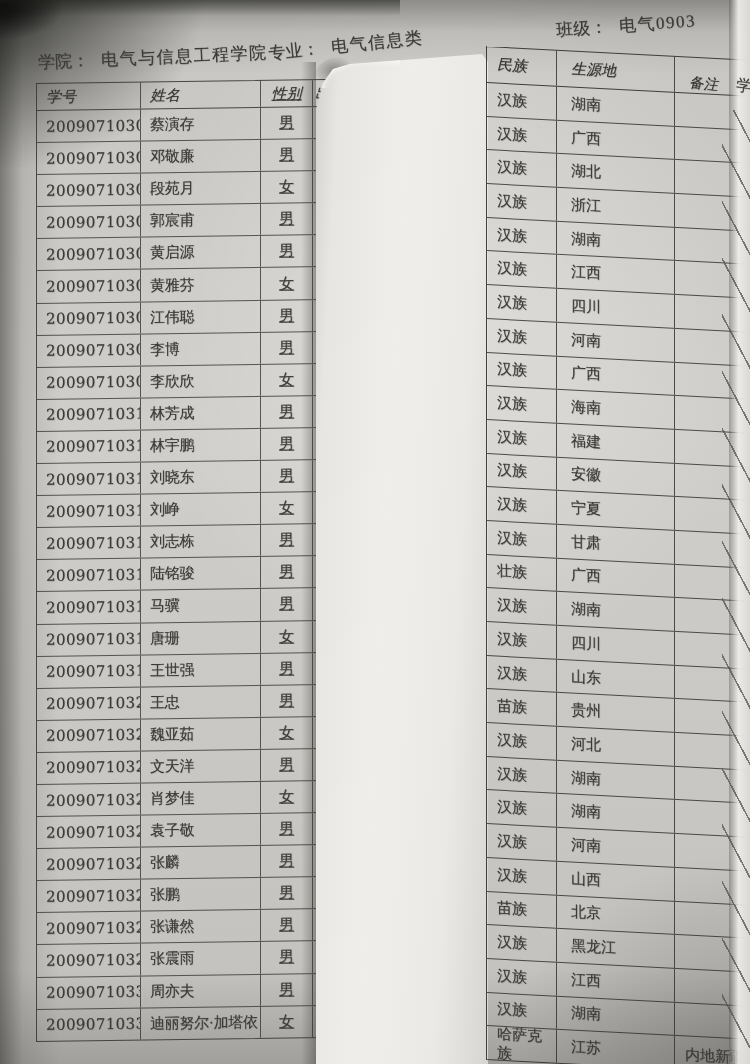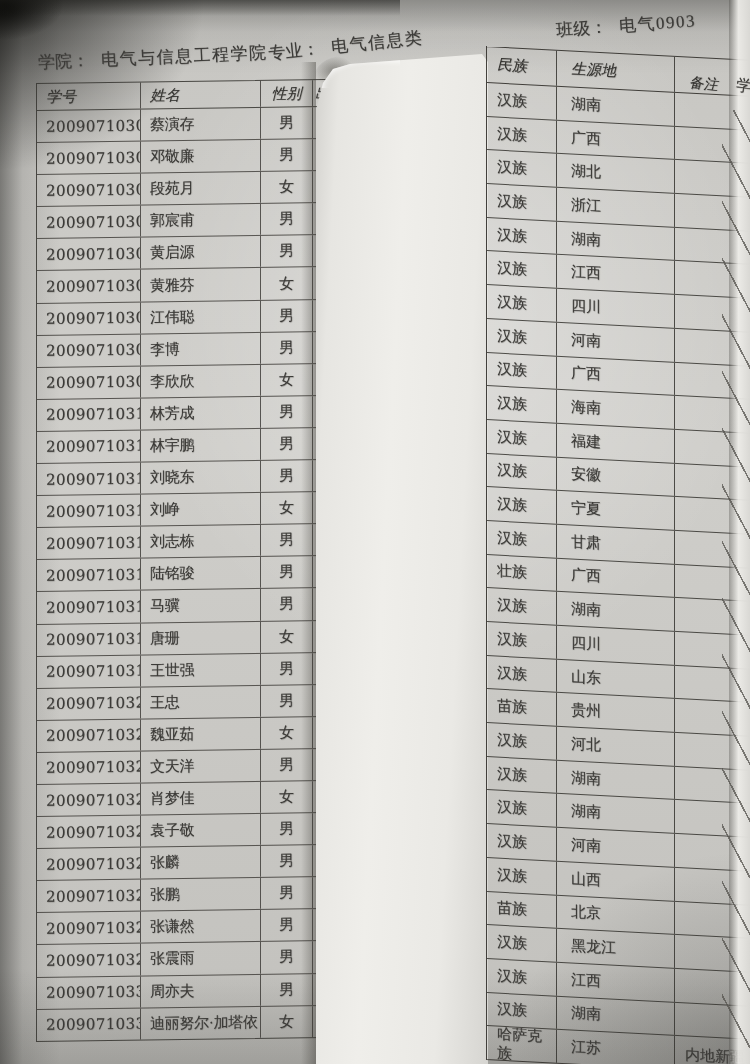--- a/index.html
+++ b/index.html
@@ -45,21 +45,21 @@
   .lrow.lhead{height:26px;border-bottom:1.5px solid rgba(58,56,52,0.9);}
   .lrow > div{
     border-right:1.5px solid rgba(58,56,52,0.82);
     display:flex;align-items:center;overflow:hidden;
     padding-left:9px;font-size:15px;color:#3b3a37;
   }
   .lrow > div:last-child{border-right:none;padding-left:2px;}
   .lhead > div{font-style:italic;font-size:15px;color:#353431;}
   .cell-id{font-family:"DejaVu Serif", serif;font-size:13.8px;letter-spacing:0.4px;color:#45443f;}
   .cell-name{font-size:14.5px;letter-spacing:-0.3px;white-space:nowrap;}
-  .cell-sex{justify-content:center !important;padding-left:0 !important;}
+  .cell-sex{justify-content:center !important;padding-left:0 !important;text-decoration:underline;}
   .cell-birth{font-family:"DejaVu Serif", serif;font-size:13.5px;color:#4c4b46;}
 
   
   .fold-shadow{position:absolute;left:301px;top:62px;width:15px;height:1002px;z-index:2;
     background:linear-gradient(90deg, rgba(58,56,50,0), rgba(58,56,50,0.42));}
   .curl-shadow{position:absolute;left:314px;top:56px;width:58px;height:44px;z-index:2;border-radius:50%;
     background:radial-gradient(closest-side at 35% 35%, rgba(66,64,58,0.5), rgba(66,64,58,0));}
   .fold{
     position:absolute;left:316px;top:52px;width:172px;height:1012px;z-index:3;
     background:linear-gradient(93deg,#d3d2ce 0%,#e7e6e2 11%,#efeeea 42%,#eae9e5 76%,#d6d5d1 100%);

